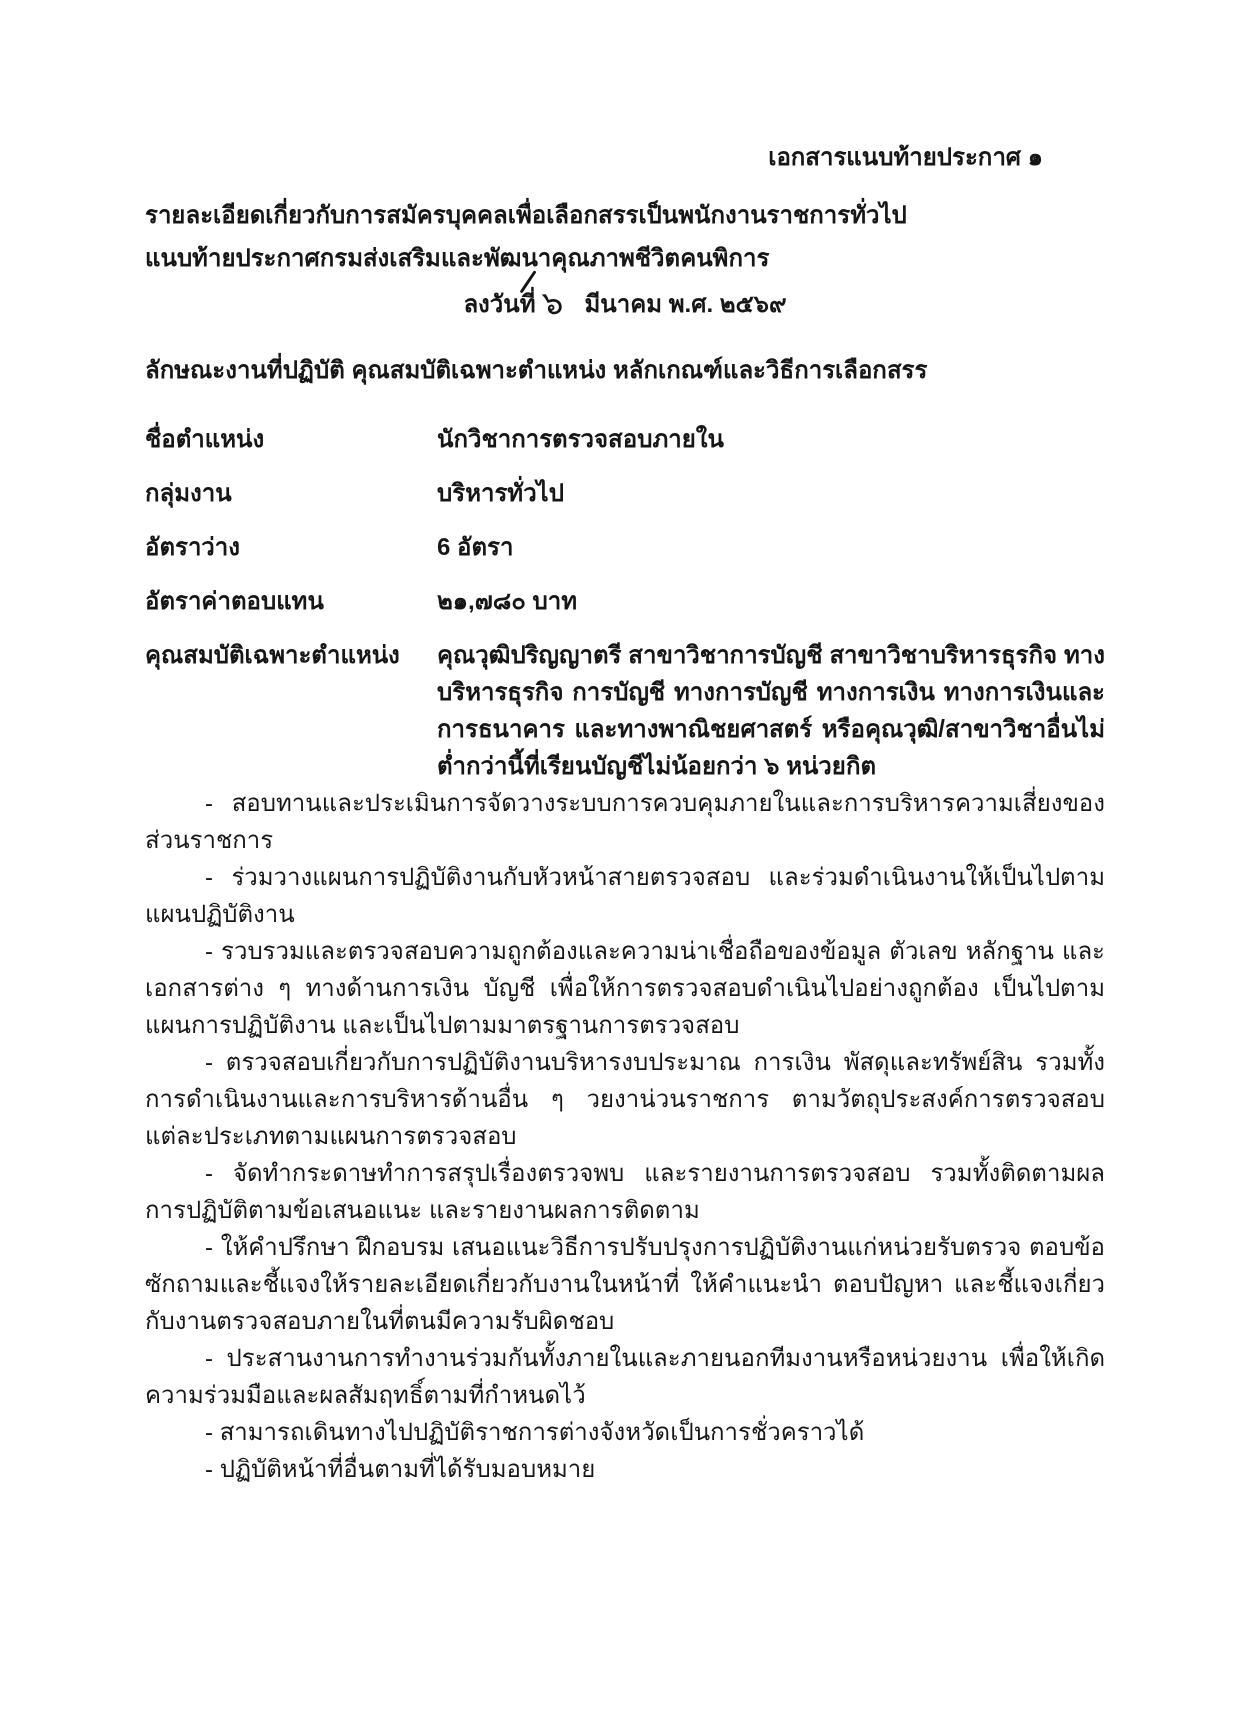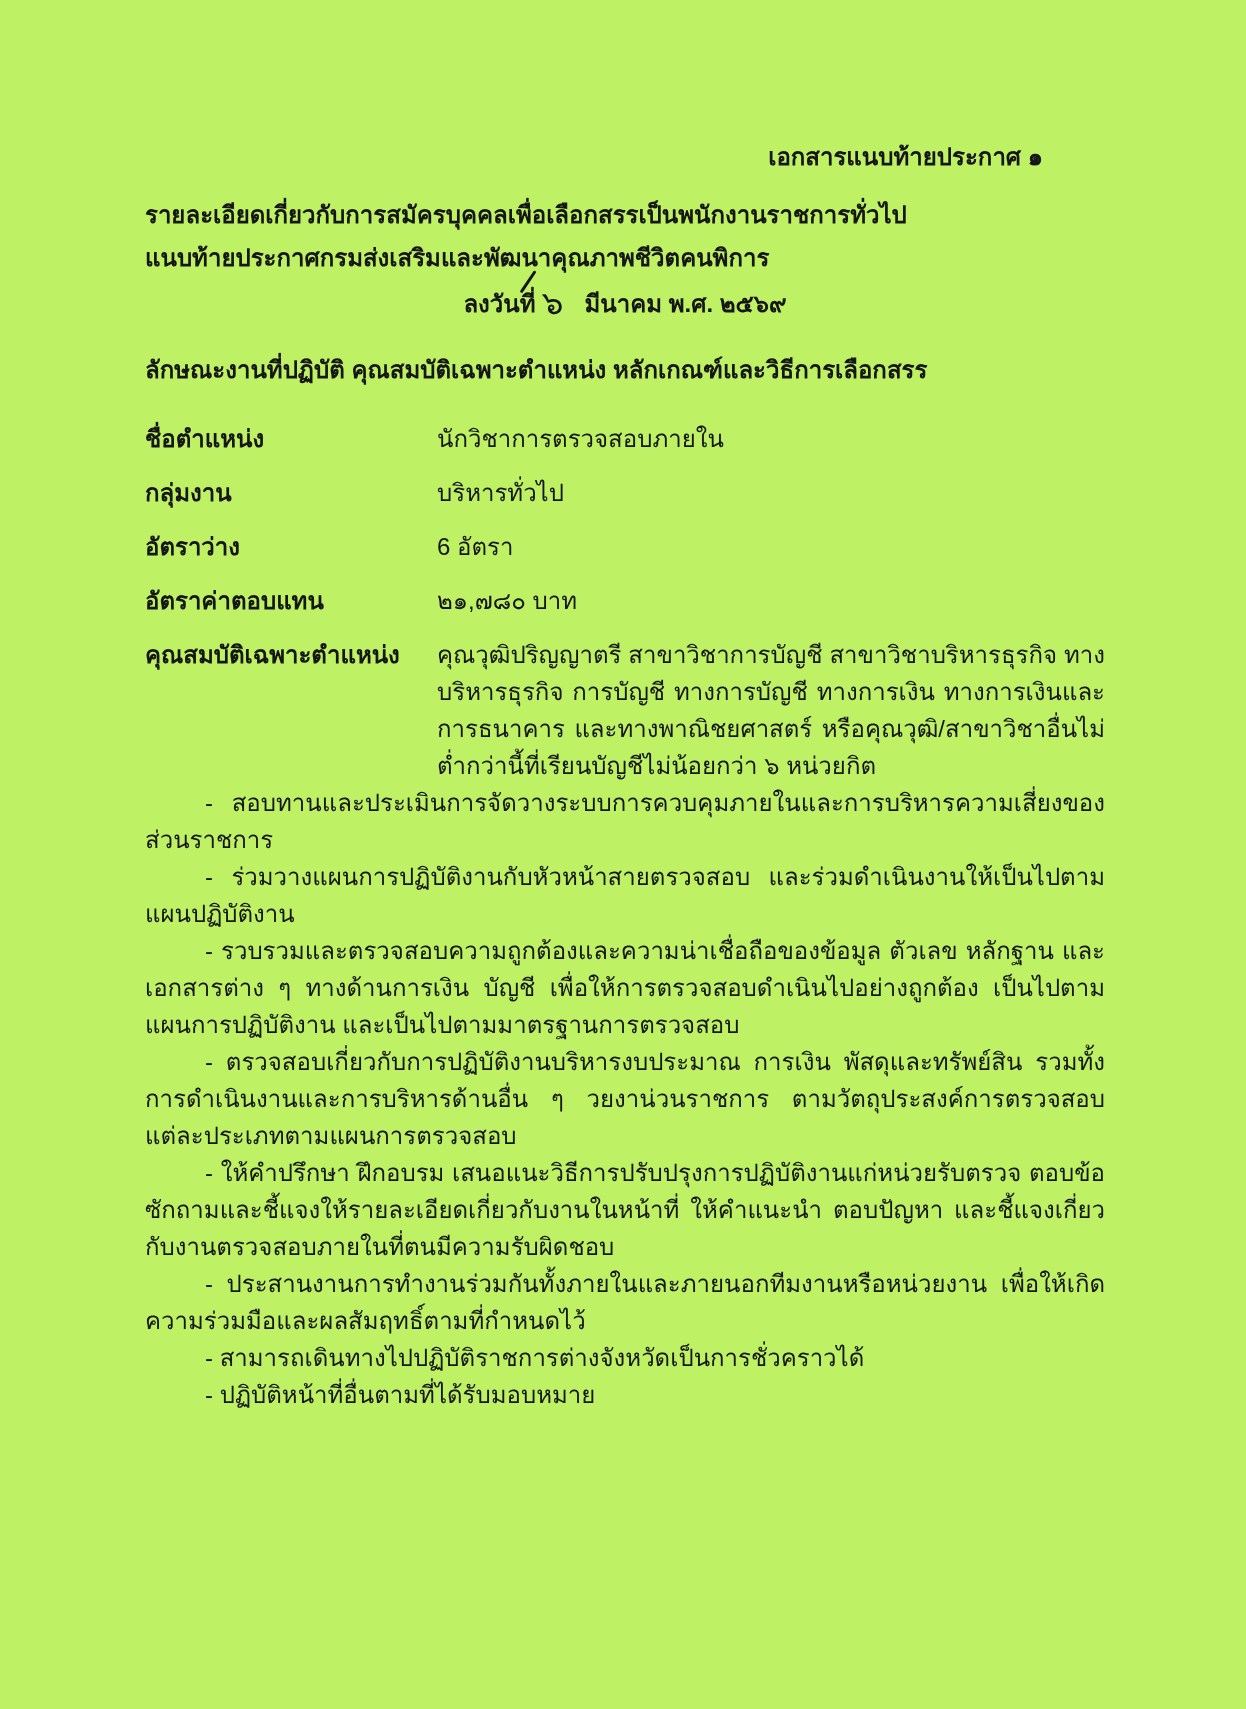--- a/index.html
+++ b/index.html
@@ -5,21 +5,21 @@
   html, body {
     margin: 0;
     padding: 0;
     background: #e8e8e8;
   }
   .page {
     position: relative;
     width: 1246px;
     height: 1709px;
     margin: 0 auto;
-    background: #bef264;
+    background: #ffffff;
     color: #161616;
     font-family: "Liberation Sans", "DejaVu Sans", sans-serif;
     font-size: 24px;
     line-height: 37px;
     box-sizing: border-box;
     padding-top: 138px;
     overflow: hidden;
   }
   .content {
     margin-left: 145px;
@@ -68,20 +68,21 @@
     grid-template-columns: 275px 1fr;
     column-gap: 0;
     row-gap: 0;
     gap: 17px;
   }
   .field-label {
     font-weight: bold;
   }
   .field-value {
     text-align: justify;
+    font-weight: bold;
   }
   .duties-heading {
     font-weight: bold;
     margin-top: 33px;
   }
   .duty {
     margin: 0;
     text-indent: 60px;
     text-align: justify;
   }
@@ -121,20 +122,21 @@
       <div class="field-label">คุณสมบัติเฉพาะตำแหน่ง</div>
       <div class="field-value">คุณวุฒิปริญญาตรี สาขาวิชาการบัญชี  สาขาวิชาบริหารธุรกิจ ทางบริหารธุรกิจ การบัญชี  ทางการบัญชี  ทางการเงิน  ทางการเงินและการธนาคาร  และทางพาณิชยศาสตร์ หรือคุณวุฒิ/สาขาวิชาอื่นไม่ต่ำกว่านี้ที่เรียนบัญชีไม่น้อยกว่า ๖ หน่วยกิต</div>
     </div>
 
 
     <div>
       <p class="duty">- สอบทานและประเมินการจัดวางระบบการควบคุมภายในและการบริหารความเสี่ยงของส่วนราชการ</p>
       <p class="duty">- ร่วมวางแผนการปฏิบัติงานกับหัวหน้าสายตรวจสอบ และร่วมดำเนินงานให้เป็นไปตามแผนปฏิบัติงาน</p>
       <p class="duty">- รวบรวมและตรวจสอบความถูกต้องและความน่าเชื่อถือของข้อมูล ตัวเลข หลักฐาน และเอกสารต่าง ๆ ทางด้านการเงิน บัญชี เพื่อให้การตรวจสอบดำเนินไปอย่างถูกต้อง เป็นไปตามแผนการปฏิบัติงาน และเป็นไปตามมาตรฐานการตรวจสอบ</p>
       <p class="duty">- ตรวจสอบเกี่ยวกับการปฏิบัติงานบริหารงบประมาณ การเงิน พัสดุและทรัพย์สิน รวมทั้งการดำเนินงานและการบริหารด้านอื่น ๆ วยงาน่วนราชการ ตามวัตถุประสงค์การตรวจสอบแต่ละประเภทตามแผนการตรวจสอบ</p>
+      <p class="duty">- จัดทำกระดาษทำการสรุปเรื่องตรวจพบ และรายงานการตรวจสอบ รวมทั้งติดตามผลการปฏิบัติตามข้อเสนอแนะ และรายงานผลการติดตาม</p>
       <p class="duty">- ให้คำปรึกษา ฝึกอบรม เสนอแนะวิธีการปรับปรุงการปฏิบัติงานแก่หน่วยรับตรวจ ตอบข้อซักถามและชี้แจงให้รายละเอียดเกี่ยวกับงานในหน้าที่ ให้คำแนะนำ ตอบปัญหา และชี้แจงเกี่ยวกับงานตรวจสอบภายในที่ตนมีความรับผิดชอบ</p>
       <p class="duty">- ประสานงานการทำงานร่วมกันทั้งภายในและภายนอกทีมงานหรือหน่วยงาน เพื่อให้เกิดความร่วมมือและผลสัมฤทธิ์ตามที่กำหนดไว้</p>
       <p class="duty">- สามารถเดินทางไปปฏิบัติราชการต่างจังหวัดเป็นการชั่วคราวได้</p>
       <p class="duty">- ปฏิบัติหน้าที่อื่นตามที่ได้รับมอบหมาย</p>
     </div>
 
   </div>
 </div>
 
 </body></html>

